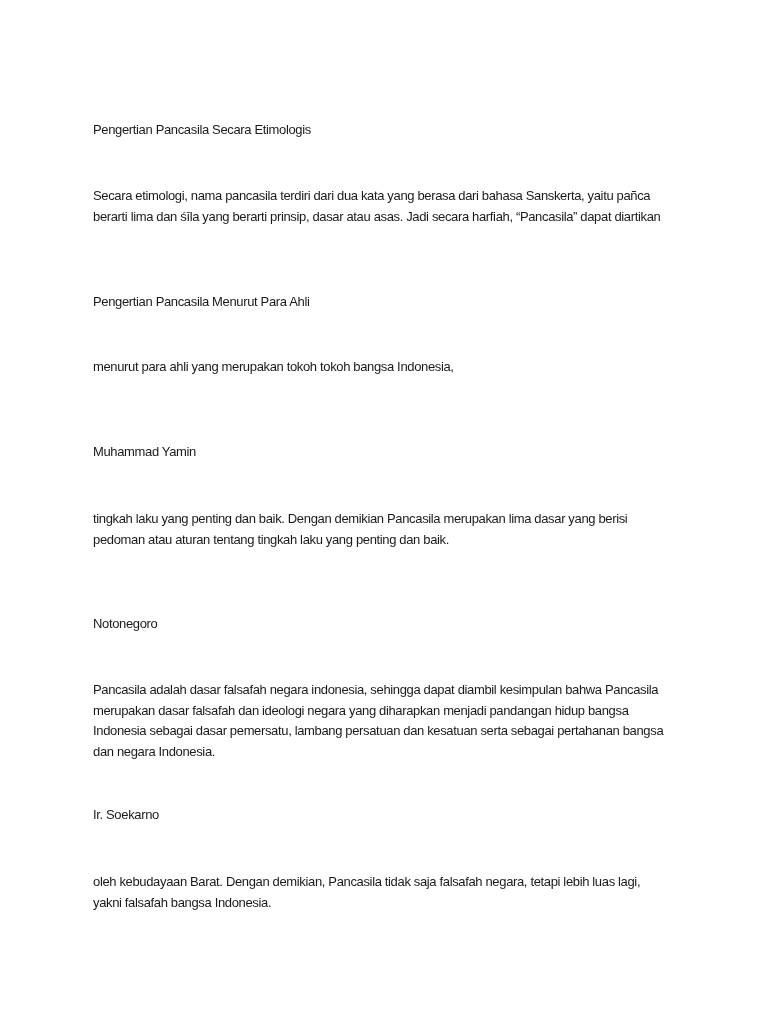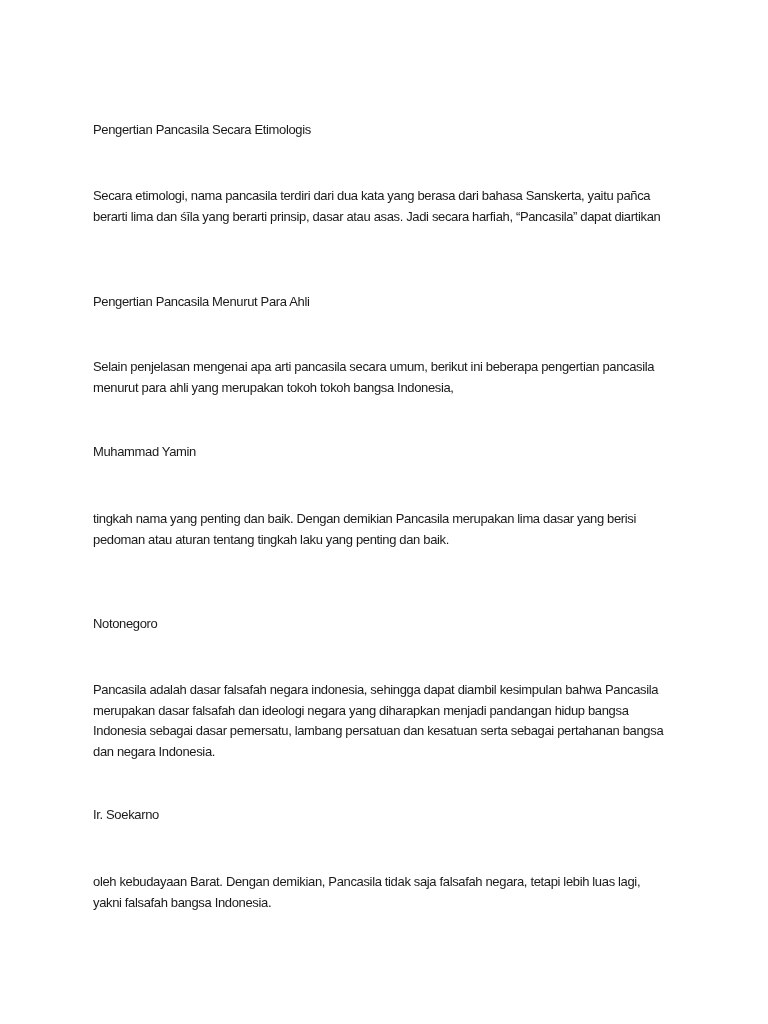--- a/index.html
+++ b/index.html
@@ -18,28 +18,27 @@
     <span>Pengertian Pancasila Secara Etimologis</span>
   </div>
   <div class="blk" style="top:158px">
     <span>Secara etimologi, nama pancasila terdiri dari dua kata yang berasa dari bahasa Sanskerta, yaitu pañca</span>
     <span>berarti lima dan śīla yang berarti prinsip, dasar atau asas. Jadi secara harfiah, “Pancasila” dapat diartikan</span>
   </div>
   <div class="blk" style="top:264px">
     <span>Pengertian Pancasila Menurut Para Ahli</span>
   </div>
   <div class="blk" style="top:329px">
-    <span>Selain penjelasan mengenai apa arti pancasila secara umum, berikut ini beberapa pengertian pancasila</span>
     <span>menurut para ahli yang merupakan tokoh tokoh bangsa Indonesia,</span>
   </div>
   <div class="blk" style="top:414px">
     <span>Muhammad Yamin</span>
   </div>
   <div class="blk" style="top:481px">
-    <span>tingkah nama yang penting dan baik. Dengan demikian Pancasila merupakan lima dasar yang berisi</span>
+    <span>tingkah laku yang penting dan baik. Dengan demikian Pancasila merupakan lima dasar yang berisi</span>
     <span>pedoman atau aturan tentang tingkah laku yang penting dan baik.</span>
   </div>
   <div class="blk" style="top:586px">
     <span>Notonegoro</span>
   </div>
   <div class="blk" style="top:652px">
     <span>Pancasila adalah dasar falsafah negara indonesia, sehingga dapat diambil kesimpulan bahwa Pancasila</span>
     <span>merupakan dasar falsafah dan ideologi negara yang diharapkan menjadi pandangan hidup bangsa</span>
     <span>Indonesia sebagai dasar pemersatu, lambang persatuan dan kesatuan serta sebagai pertahanan bangsa</span>
     <span>dan negara Indonesia.</span>

